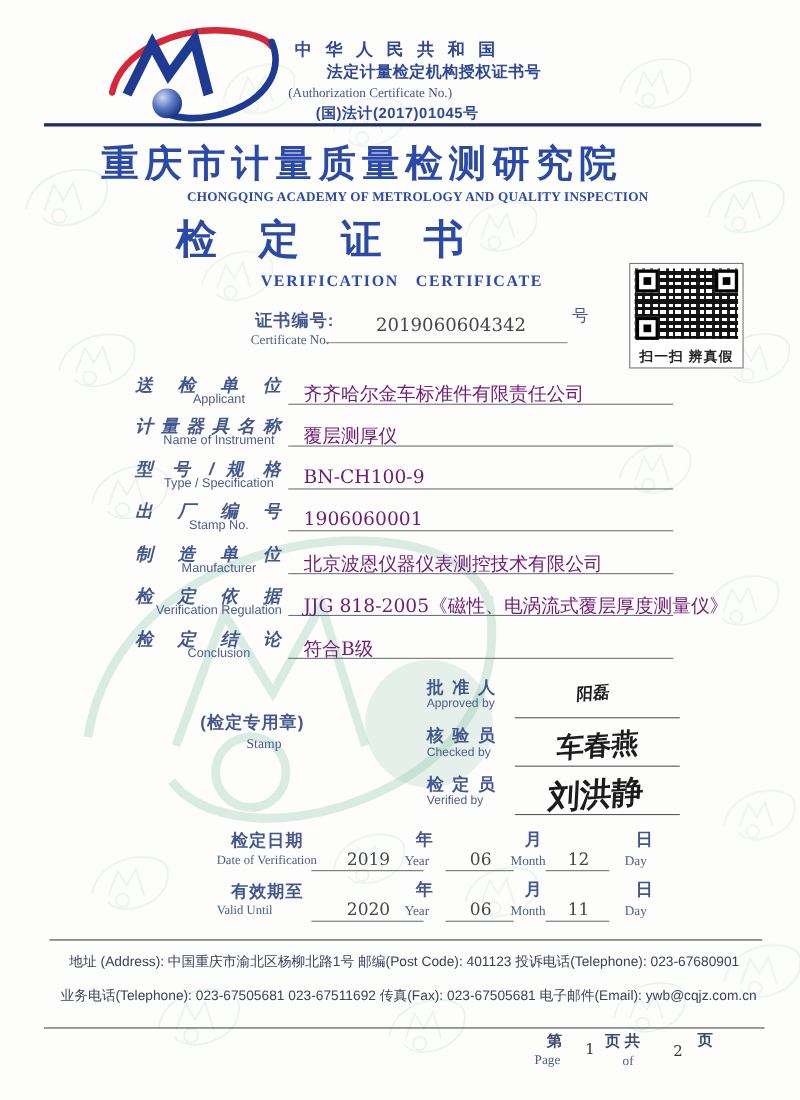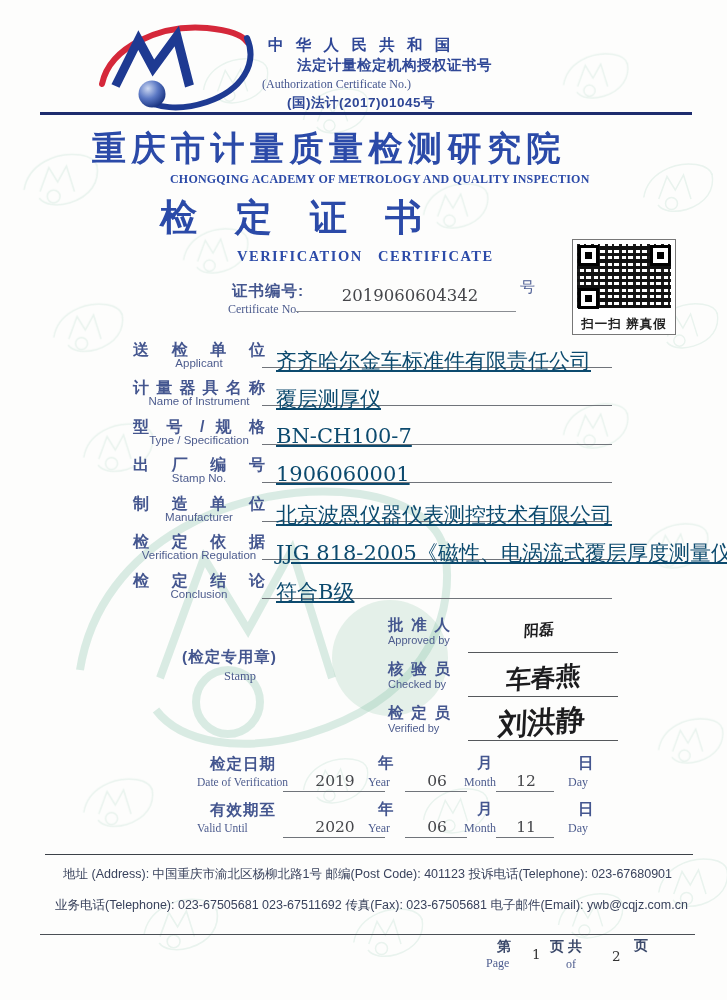--- a/index.html
+++ b/index.html
@@ -35,25 +35,25 @@
 
   
   .cno-cn{left:232px;top:281px;font-size:15.5px;color:#44568f;font-weight:600;letter-spacing:1px;}
   .cno-en{left:228px;top:302px;font-size:12px;color:#4d5c8e;font-family:"Liberation Serif",serif;}
   .cno-val{left:330px;top:286px;width:160px;text-align:center;font-size:16.5px;color:#45464a;font-family:"DejaVu Serif",serif;}
   .cno-line{left:296px;top:311px;width:220px;border-bottom:1.2px solid #8a8d92;}
   .cno-suffix{left:520px;top:278px;font-size:15px;color:#44568f;}
 
   
   .field-row{position:absolute;left:0;width:727px;height:38px;}
-  .f-cn{position:absolute;left:133px;top:0;width:132px;font-size:16px;font-weight:600;color:#44568f;
-        text-align:justify;text-align-last:justify;white-space:normal;}
+  .f-cn{position:absolute;left:123px;top:0;width:132px;font-size:16px;font-weight:600;color:#44568f;
+        text-align:justify;text-align-last:justify;white-space:normal;font-style:italic;}
   .f-en{position:absolute;left:133px;top:17px;width:132px;text-align:center;font-size:11.5px;color:#4d5c8e;font-family:Liberation Sans, sans-serif;}
   .f-line{position:absolute;left:262px;top:27px;width:350px;border-bottom:1.2px solid #70747a;}
-  .f-value{position:absolute;left:276px;top:7px;font-size:21px;color:#0c4a6e;font-family:"DejaVu Serif",serif;white-space:nowrap;text-decoration:underline;}
+  .f-value{position:absolute;left:276px;top:7px;font-size:17px;color:#701a75;font-family:"DejaVu Serif",serif;white-space:nowrap;}
 
   
   .stamp-cn{left:182px;top:647px;font-size:15.5px;letter-spacing:1px;color:#44568f;font-weight:600;text-align:right;}
   .stamp-en{left:182px;top:669px;width:116px;text-align:center;font-size:12.5px;color:#4d5c8e;font-family:"Liberation Serif",serif;}
 
   
   .signer-row{position:absolute;left:0;width:727px;height:44px;}
   .s-cn{position:absolute;left:388px;top:0;width:62px;font-size:15.5px;font-weight:600;color:#44568f;
         text-align:justify;text-align-last:justify;}
   .s-en{position:absolute;left:388px;top:19px;font-size:11px;color:#4d5c8e;font-family:Liberation Sans, sans-serif;white-space:nowrap;}
@@ -183,21 +183,21 @@
     <div class="field-row" style="top:378px">
       <div class="f-cn">计 量 器 具 名 称</div>
       <div class="f-en">Name of Instrument</div>
       <div class="f-line"></div>
       <div class="f-value">覆层测厚仪</div>
     </div>
     <div class="field-row" style="top:417px">
       <div class="f-cn">型 号 / 规 格</div>
       <div class="f-en">Type / Specification</div>
       <div class="f-line"></div>
-      <div class="f-value">BN-CH100-7</div>
+      <div class="f-value">BN-CH100-9</div>
     </div>
     <div class="field-row" style="top:455px">
       <div class="f-cn">出 厂 编 号</div>
       <div class="f-en">Stamp No.</div>
       <div class="f-line"></div>
       <div class="f-value">1906060001</div>
     </div>
     <div class="field-row" style="top:494px">
       <div class="f-cn">制 造 单 位</div>
       <div class="f-en">Manufacturer</div>

